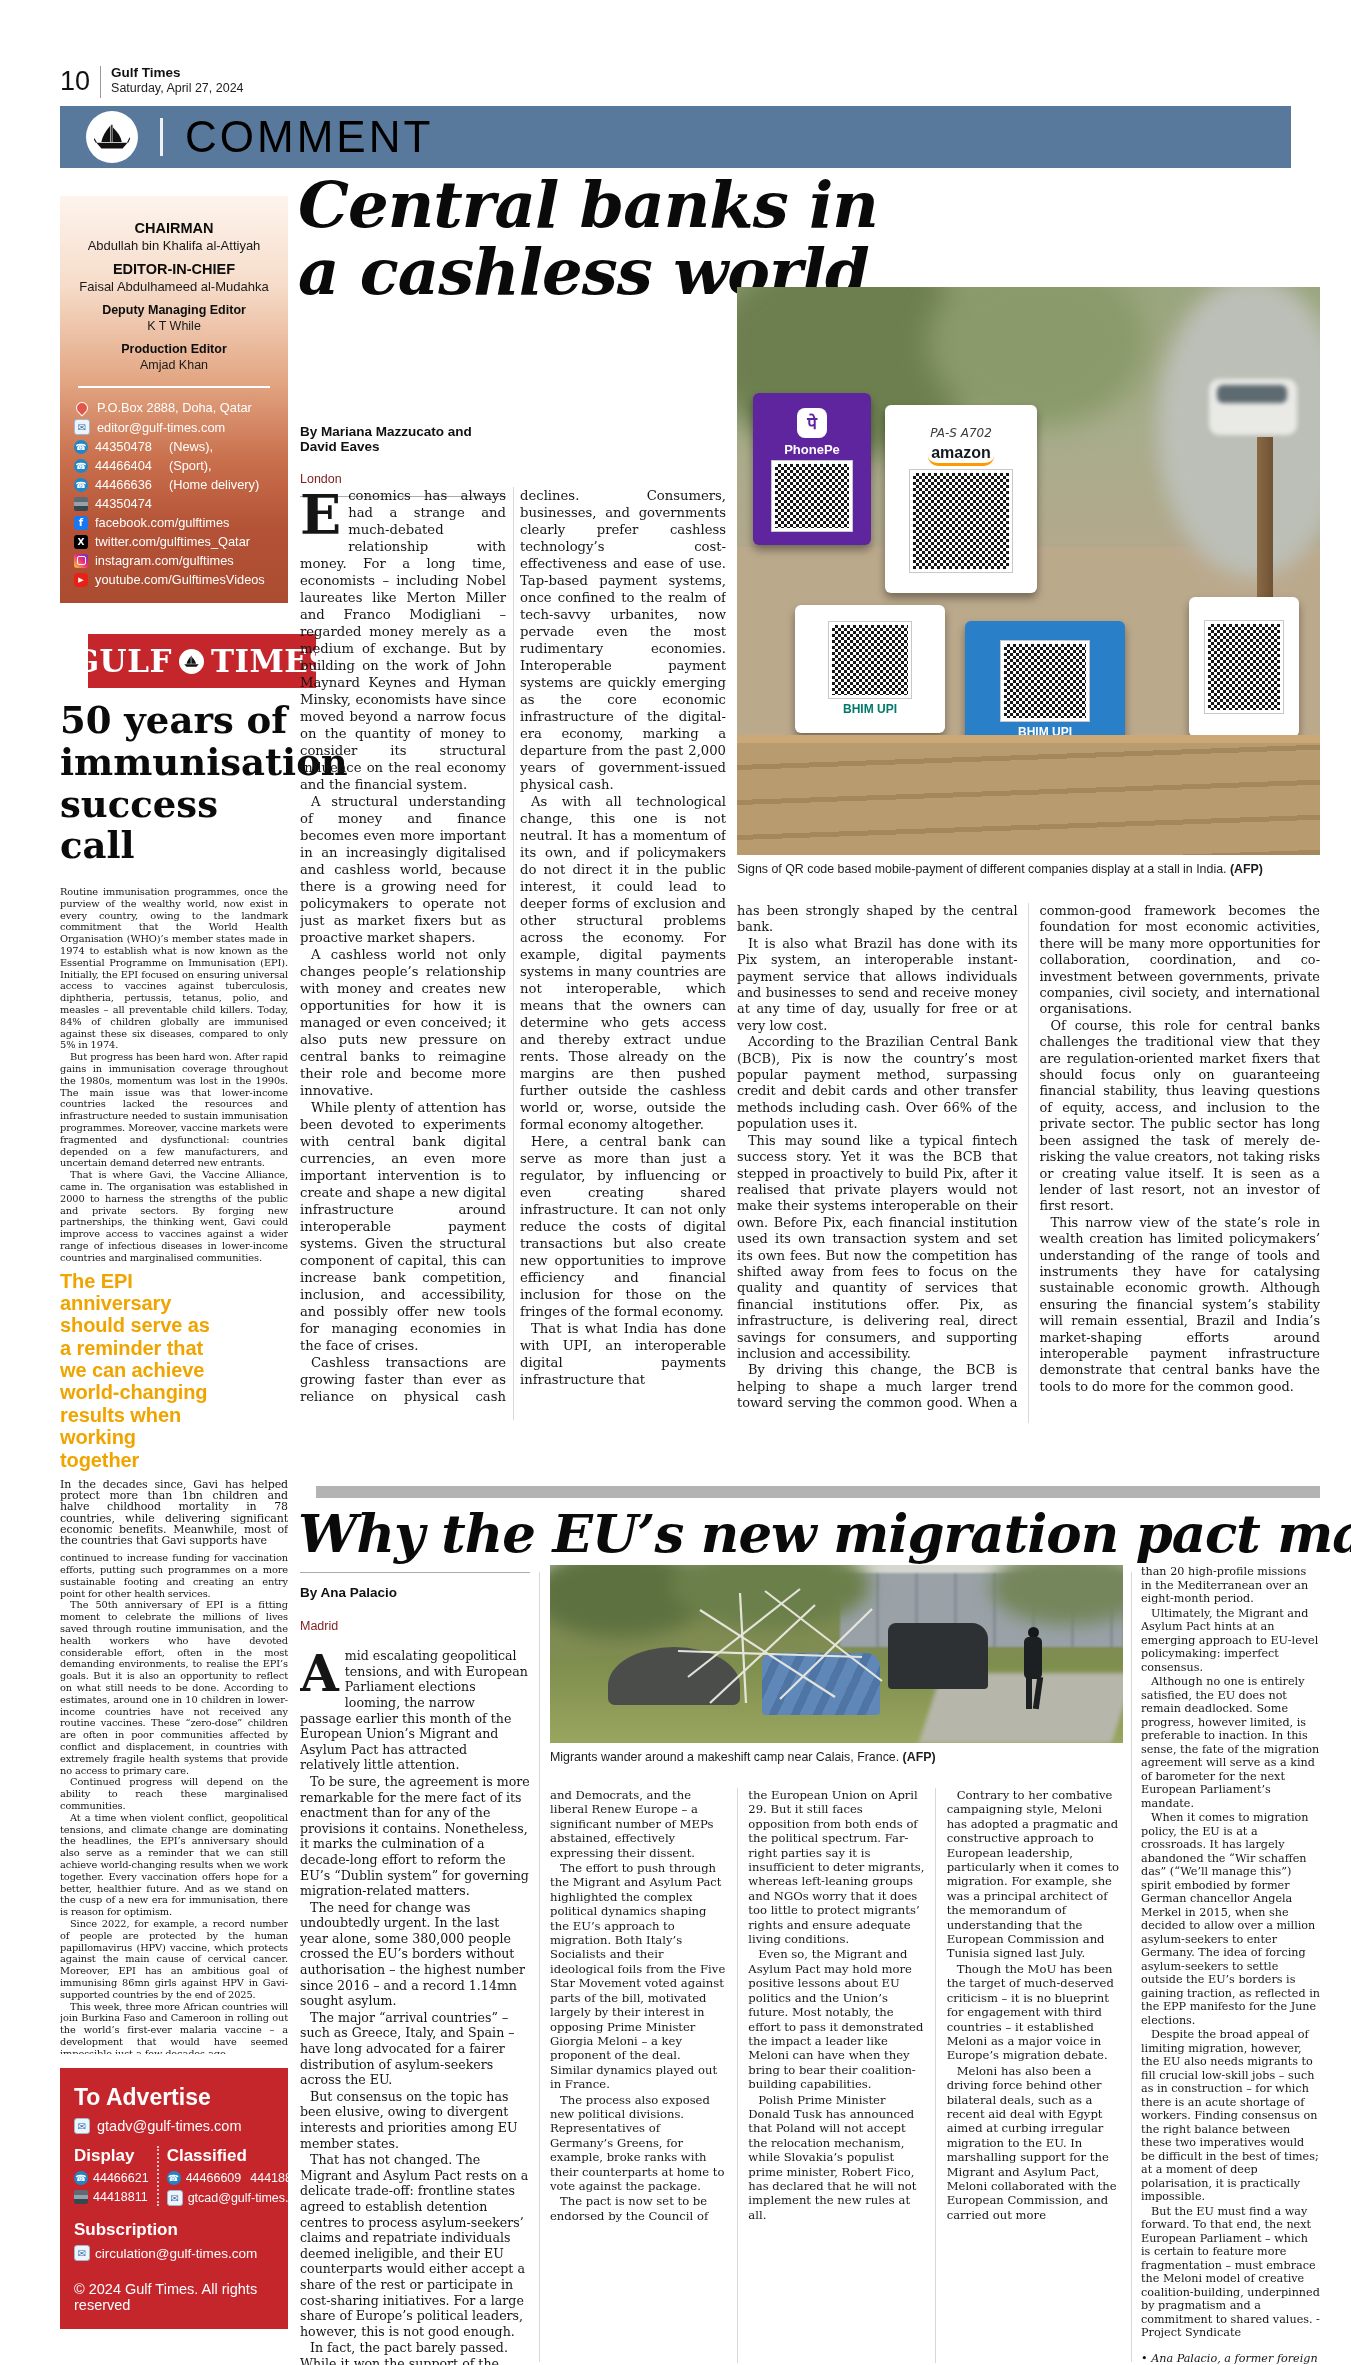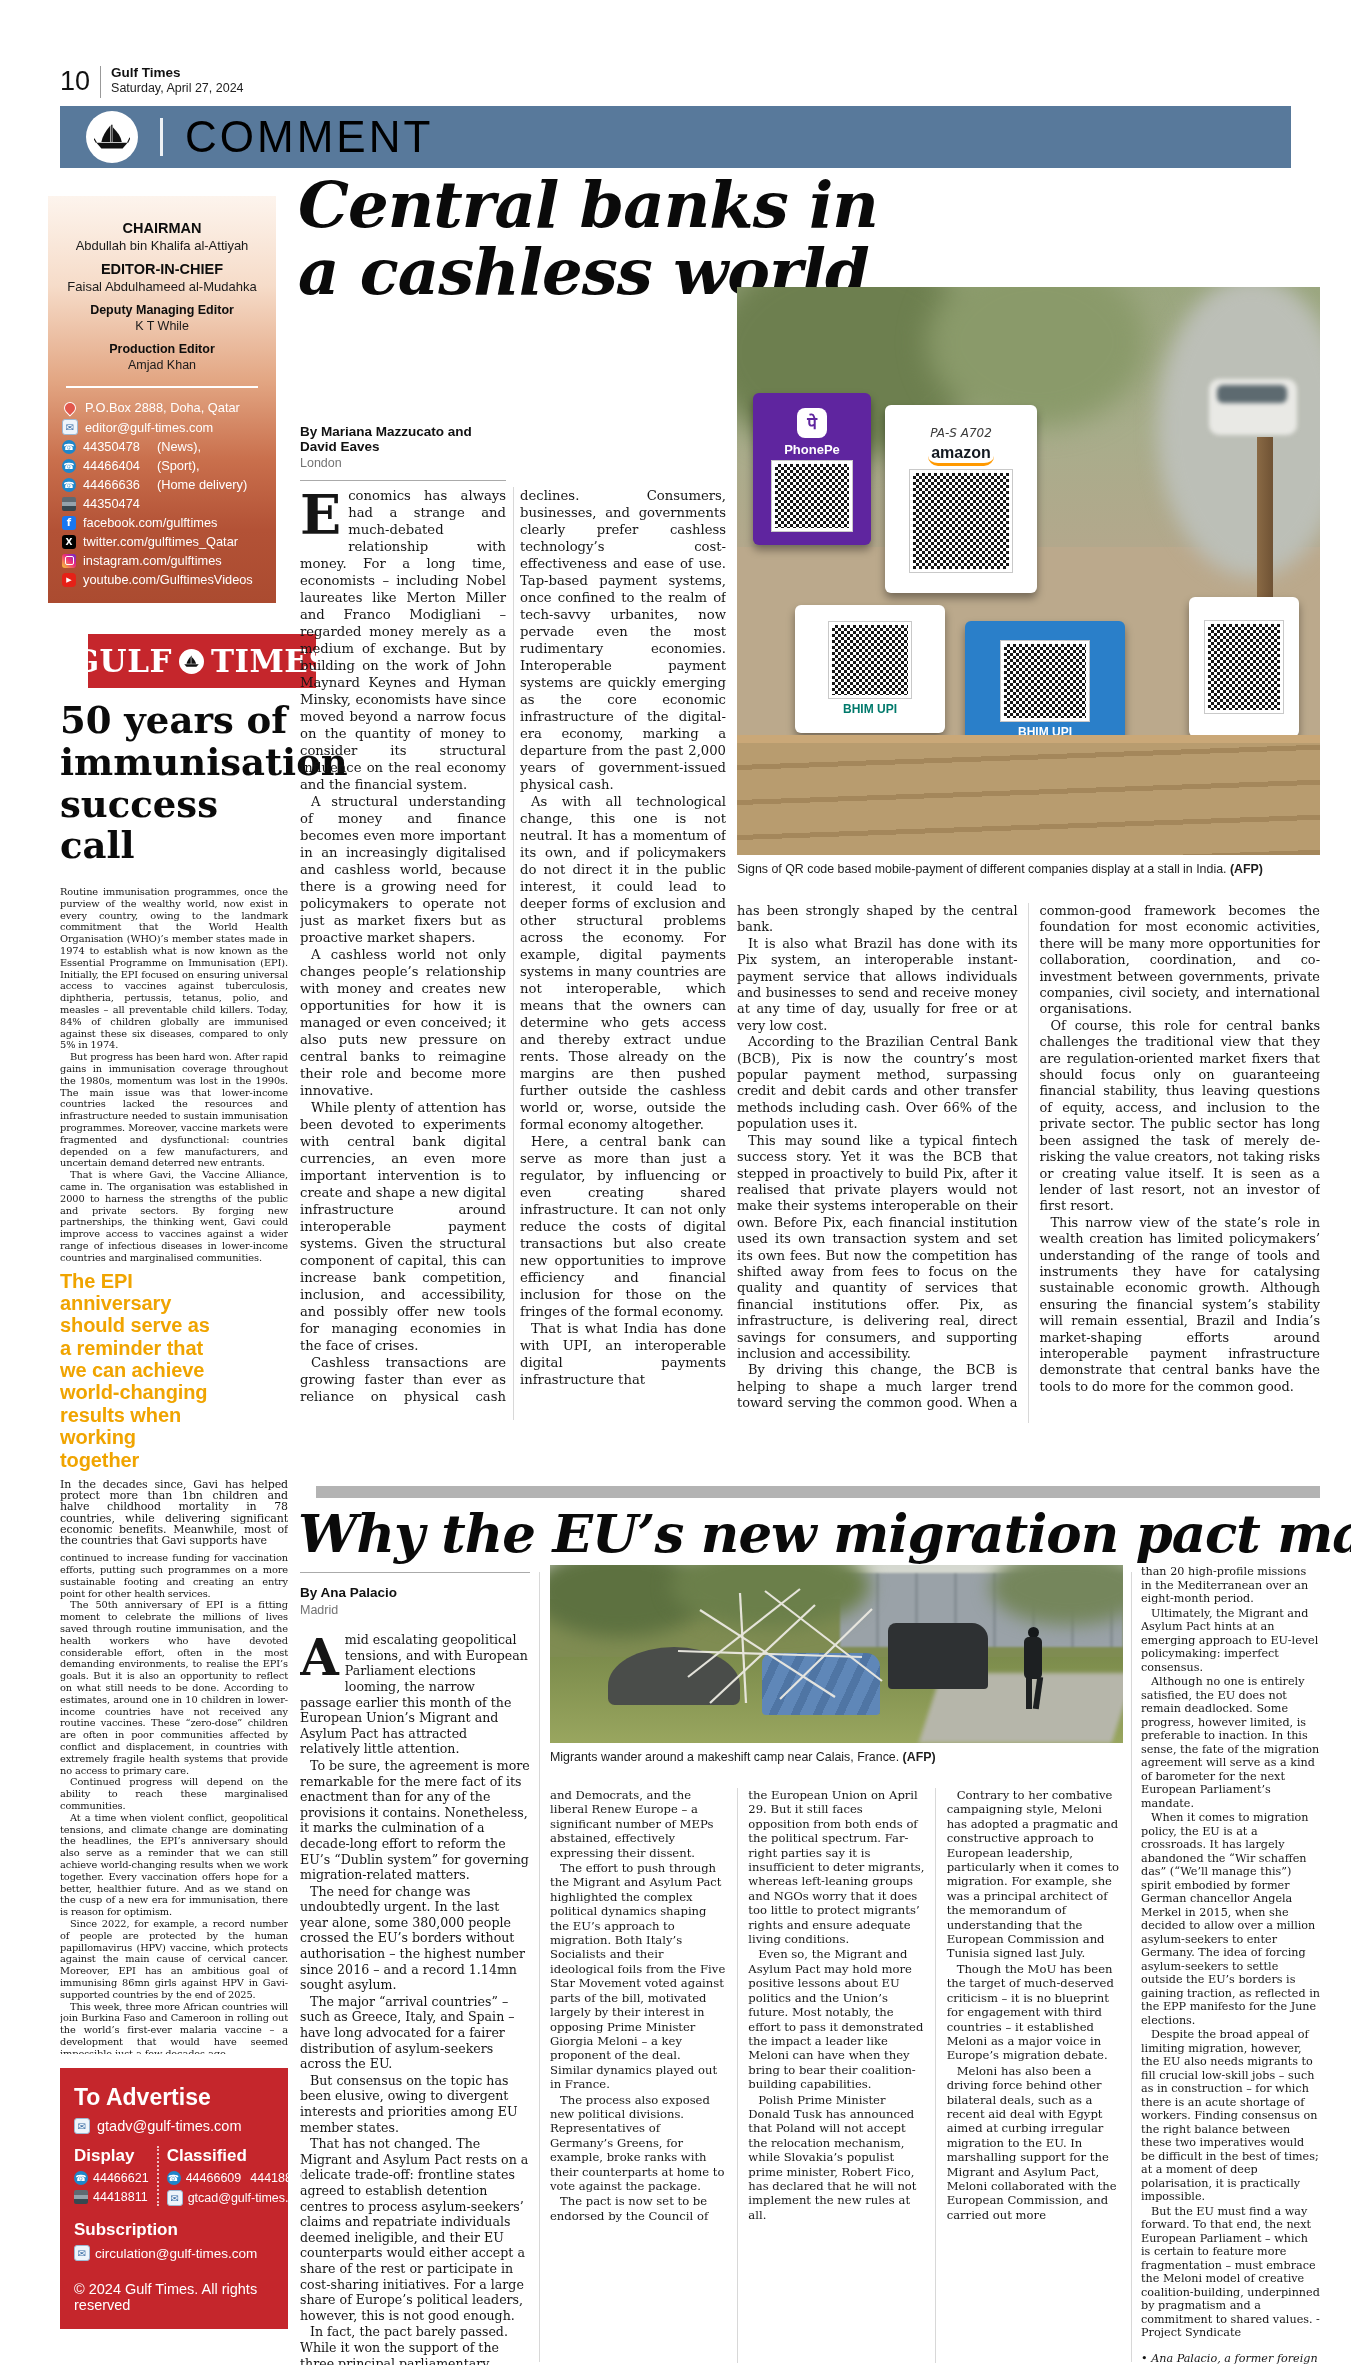--- a/index.html
+++ b/index.html
@@ -52,21 +52,21 @@
   .side-body p{margin:0;text-indent:10px;}
   .side-body p.first{text-indent:0;}
   .quote-row{display:flex;gap:8px;margin:6px 0;flex-direction:column;}
   .pull-quote{flex:none;width:152px;color:#f0a400;font-family:"Liberation Sans",sans-serif;
               font-weight:800;font-size:20px;line-height:1.12;text-align:left;text-indent:0;}
   .quote-side{flex:1;font-size:11px;line-height:11.2px;text-align:justify;word-break:break-word;}
 
   
   .main-headline{font-family:"DejaVu Serif",serif;font-style:italic;font-weight:600;font-size:64px;line-height:1.04;color:#0a0a0a;letter-spacing:-1px;}
   .byline{font-family:"Liberation Sans",sans-serif;font-weight:bold;font-size:13.5px;color:#111;}
-  .byline-loc{font-family:"Liberation Sans",sans-serif;font-size:12.5px;color:#737373;margin-top:2px;}
+  .byline-loc{font-family:"Liberation Sans",sans-serif;font-size:12.5px;color:#7f1d1d;margin-top:18px;}
   .byline-hr{height:1px;background:#aaa;margin-top:10px;}
   .body-flow{text-align:justify;color:#151515;overflow:hidden;}
   .body-flow p{margin:0;text-indent:11px;}
   .body-flow p.first{text-indent:0;}
   .flow1{font-size:13.2px;line-height:17px;column-count:2;column-gap:14px;column-rule:1px solid #d8d8d8;}
   .flow2{font-size:12.9px;line-height:16.4px;column-count:2;column-gap:22px;column-rule:1px solid #d8d8d8;}
   .dropcap{float:left;font-family:"DejaVu Serif",serif;font-weight:700;font-size:54px;line-height:.86;padding:5px 7px 0 0;}
   .bio{font-style:italic;margin-top:12px !important;text-indent:0 !important;}
   .caption{font-family:"Liberation Sans",sans-serif;font-size:12.4px;color:#1c1c1c;line-height:1.25;}
   .caption b{font-weight:bold;}
@@ -124,21 +124,21 @@
         <path d="M20 3 C14 10 10 17 9 23 L20 23 Z" fill="#111"></path>
         <path d="M23 5 C29 11 33 17 34 23 L23 23 Z" fill="#111"></path>
         <rect x="21" y="2" width="1.6" height="21" fill="#111"></rect>
         <path d="M3 24 L0 19 M41 24 L44 18" stroke="#111" stroke-width="1.4"></path>
       </svg>
     </div>
     <div class="banner-bar"></div>
     <div class="banner-label">COMMENT</div>
   </div>
 
-  <div class="abs masthead" style="left:48px;top:196px;width:204px;">
+  <div class="abs masthead" style="left:60px;top:196px;width:204px;">
     <div class="role-title">CHAIRMAN</div>
     <div class="role-name">Abdullah bin Khalifa al-Attiyah</div>
     <div class="role-title">EDITOR-IN-CHIEF</div>
     <div class="role-name">Faisal Abdulhameed al-Mudahka</div>
     <div class="role-title small">Deputy Managing Editor</div>
     <div class="role-name small">K T While</div>
     <div class="role-title small">Production Editor</div>
     <div class="role-name small">Amjad Khan</div>
     <div class="mast-div"></div>
     <div class="c-row">

